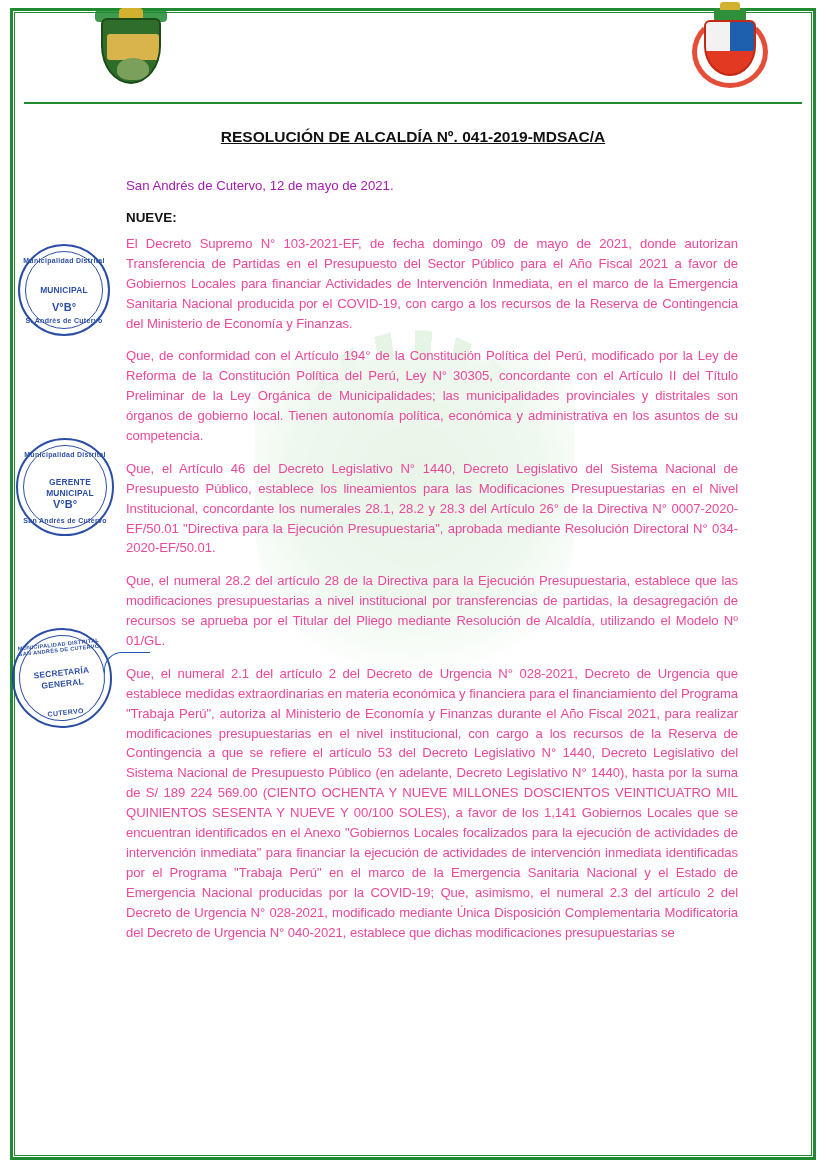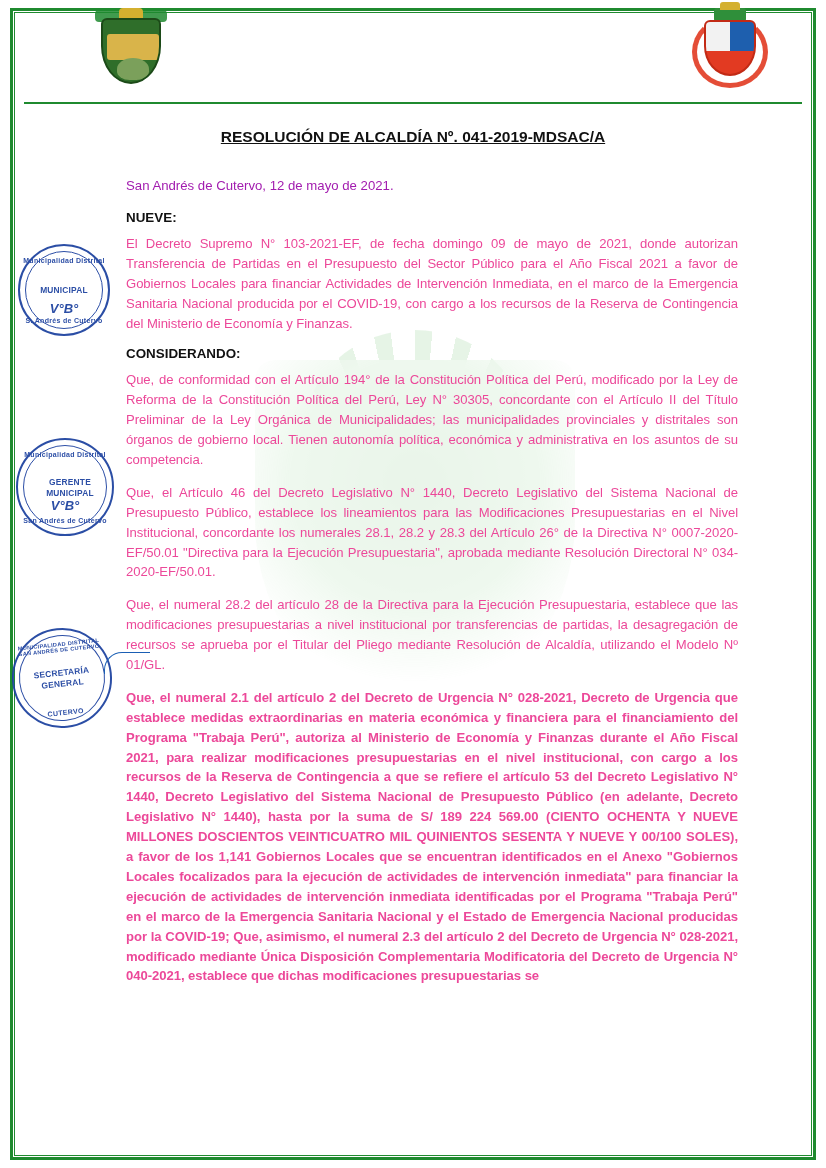--- a/index.html
+++ b/index.html
@@ -208,21 +208,21 @@
     color: #111;
   }
   p.para {
     font-size: 13.1px;
     line-height: 1.52;
     text-align: justify;
     margin: 0 0 13px 0;
     color: #ec4899;
     letter-spacing: -0.05px;
   }
-  p.para.tight { margin-bottom: 12px; font-weight: bold; }
+  p.para.tight { margin-bottom: 12px; }
 
   
   .stamp {
     position: absolute;
     border: 2px solid #1a3f9e;
     border-radius: 50%;
     color: #1a3f9e;
     font-size: 7.2px;
     font-weight: bold;
     text-align: center;
@@ -252,22 +252,21 @@
     left: 0; right: 0; top: 50%;
     transform: translateY(-50%);
     font-size: 8.4px;
     line-height: 1.25;
     letter-spacing: .2px;
   }
   .stamp .vb {
     position: absolute;
     left: 50%; top: 62%;
     transform: translateX(-50%);
-    font-size: 13px;
-    font-style: italic;
+    font-size: 11px;
   }
 
   #stamp-alcaldia { left: 18px; top: 244px; width: 92px; height: 92px; }
   #stamp-gerente  { left: 16px; top: 438px; width: 98px; height: 98px; }
   #stamp-secretaria { left: 12px; top: 628px; width: 100px; height: 100px;
     border-style: solid; transform: rotate(-6deg); }
 
   .stamp-pointer {
     position: absolute;
     left: 104px; top: 652px;
@@ -311,21 +310,20 @@
   <div class="wm-shield"></div>
 </div>
 
 <div class="doc-title">RESOLUCIÓN DE ALCALDÍA Nº. 041-2019-MDSAC/A</div>
 <div class="date-line">San Andrés de Cutervo, 12 de mayo de 2021.</div>
 
 <div class="body-col">
   <div class="sec-label">NUEVE:</div>
   <p class="para">El Decreto Supremo N° 103-2021-EF, de fecha domingo 09 de mayo de 2021, donde autorizan Transferencia de Partidas en el Presupuesto del Sector Público para el Año Fiscal 2021 a favor de Gobiernos Locales para financiar Actividades de Intervención Inmediata, en el marco de la Emergencia Sanitaria Nacional producida por el COVID-19, con cargo a los recursos de la Reserva de Contingencia del Ministerio de Economía y Finanzas.</p>
 
-  <div class="sec-label">CONSIDERANDO:</div>
   <p class="para">Que, de conformidad con el Artículo 194° de la Constitución Política del Perú, modificado por la Ley de Reforma de la Constitución Política del Perú, Ley N° 30305, concordante con el Artículo II del Título Preliminar de la Ley Orgánica de Municipalidades; las municipalidades provinciales y distritales son órganos de gobierno local. Tienen autonomía política, económica y administrativa en los asuntos de su competencia.</p>
   <p class="para">Que, el Artículo 46 del Decreto Legislativo N° 1440, Decreto Legislativo del Sistema Nacional de Presupuesto Público, establece los lineamientos para las Modificaciones Presupuestarias en el Nivel Institucional, concordante los numerales 28.1, 28.2 y 28.3 del Artículo 26° de la Directiva N° 0007-2020-EF/50.01 "Directiva para la Ejecución Presupuestaria", aprobada mediante Resolución Directoral N° 034-2020-EF/50.01.</p>
   <p class="para">Que, el numeral 28.2 del artículo 28 de la Directiva para la Ejecución Presupuestaria, establece que las modificaciones presupuestarias a nivel institucional por transferencias de partidas, la desagregación de recursos se aprueba por el Titular del Pliego mediante Resolución de Alcaldía, utilizando el Modelo Nº 01/GL.</p>
   <p class="para tight">Que, el numeral 2.1 del artículo 2 del Decreto de Urgencia N° 028-2021, Decreto de Urgencia que establece medidas extraordinarias en materia económica y financiera para el financiamiento del Programa "Trabaja Perú", autoriza al Ministerio de Economía y Finanzas durante el Año Fiscal 2021, para realizar modificaciones presupuestarias en el nivel institucional, con cargo a los recursos de la Reserva de Contingencia a que se refiere el artículo 53 del Decreto Legislativo N° 1440, Decreto Legislativo del Sistema Nacional de Presupuesto Público (en adelante, Decreto Legislativo N° 1440), hasta por la suma de S/ 189 224 569.00 (CIENTO OCHENTA Y NUEVE MILLONES DOSCIENTOS VEINTICUATRO MIL QUINIENTOS SESENTA Y NUEVE Y 00/100 SOLES), a favor de los 1,141 Gobiernos Locales que se encuentran identificados en el Anexo "Gobiernos Locales focalizados para la ejecución de actividades de intervención inmediata" para financiar la ejecución de actividades de intervención inmediata identificadas por el Programa "Trabaja Perú" en el marco de la Emergencia Sanitaria Nacional y el Estado de Emergencia Nacional producidas por la COVID-19; Que, asimismo, el numeral 2.3 del artículo 2 del Decreto de Urgencia N° 028-2021, modificado mediante Única Disposición Complementaria Modificatoria del Decreto de Urgencia N° 040-2021, establece que dichas modificaciones presupuestarias se</p>
 </div>
 
 <div class="stamp" id="stamp-alcaldia">
   <div class="ring"></div>
   <div class="top-arc">Municipalidad Distrital</div>
   <div class="mid">MUNICIPAL</div>

